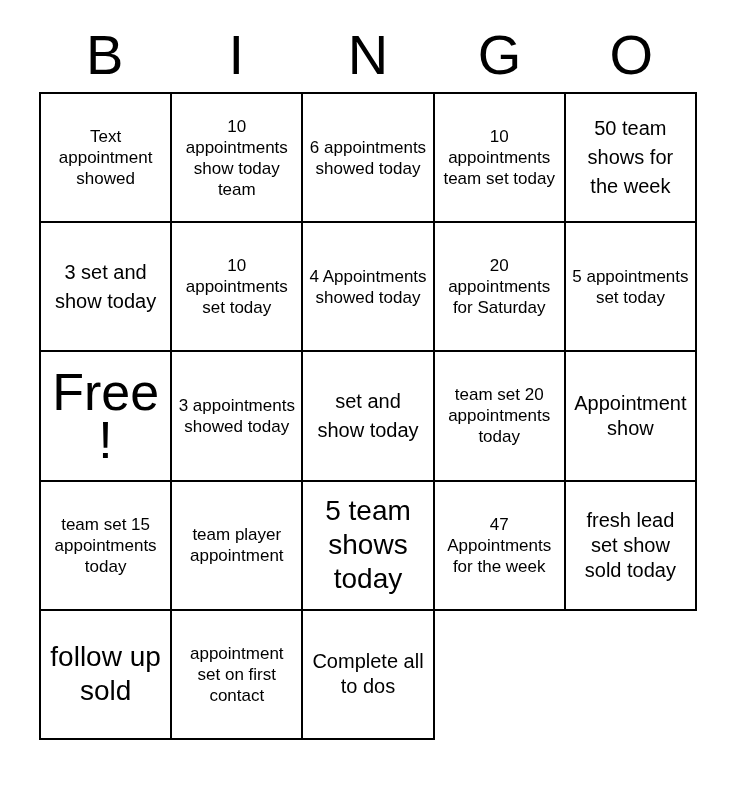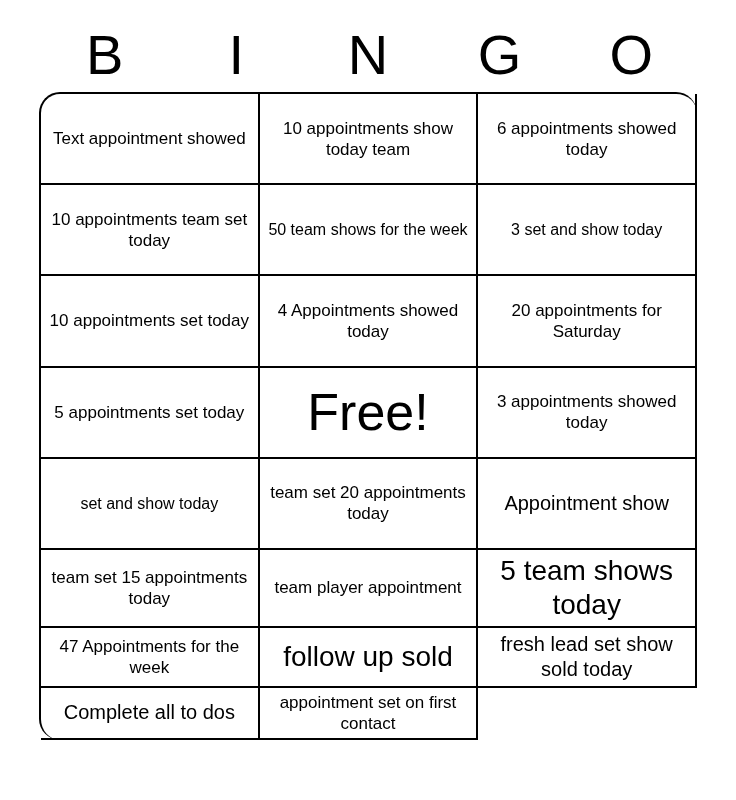--- a/index.html
+++ b/index.html
@@ -33,46 +33,45 @@
     text-align: center;
     font-size: 56px;
     line-height: 62px;
     font-weight: 400;
     font-family: "Liberation Sans", sans-serif;
   }
   .grid {
     width: 658px;
     height: 648px;
     display: grid;
-    grid-template-columns: repeat(3, 1fr);
+    grid-template-columns: repeat(5, 1fr);
     grid-template-rows: repeat(5, 1fr);
     border-left: 2px solid #000;
     border-top: 2px solid #000;
     box-sizing: border-box;
-    border-radius: 21px;
   }
   .cell {
     border-right: 2px solid #000;
     border-bottom: 2px solid #000;
     box-sizing: border-box;
     display: flex;
     align-items: center;
     justify-content: center;
     text-align: center;
     padding: 4px 6px;
     overflow: hidden;
   }
   .cell span {
     display: block;
     width: 100%;
     word-wrap: break-word;
   }
   .fs-s  span { font-size: 17px; line-height: 21px; }
   .fs-m  span { font-size: 20px; line-height: 25px; }
-  .fs-l  span { font-size: 16px; line-height: 29px; }
+  .fs-l  span { font-size: 20px; line-height: 29px; }
   .fs-xl span { font-size: 28px; line-height: 34px; }
   .fs-free span { font-size: 52px; line-height: 48px; }
 </style>
 </head>
 <body>
 
 <div class="bingo-page">
   <div class="header-row">
     <div class="header-letter">B</div>
     <div class="header-letter">I</div>
@@ -132,26 +131,26 @@
       </div>
       <div class="cell fs-s">
         <span>team player appointment</span>
       </div>
       <div class="cell fs-xl">
         <span>5 team shows today</span>
       </div>
       <div class="cell fs-s">
         <span>47 Appointments for the week</span>
       </div>
+      <div class="cell fs-m">
+        <span>fresh lead set show sold today</span>
+      </div>
       <div class="cell fs-xl">
         <span>follow up sold</span>
       </div>
-      <div class="cell fs-m">
-        <span>fresh lead set show sold today</span>
+      <div class="cell fs-s">
+        <span>appointment set on first contact</span>
       </div>
       <div class="cell fs-m">
         <span>Complete all to dos</span>
-      </div>
-      <div class="cell fs-s">
-        <span>appointment set on first contact</span>
       </div>
     </div>
 </div>
 
 </body></html>

